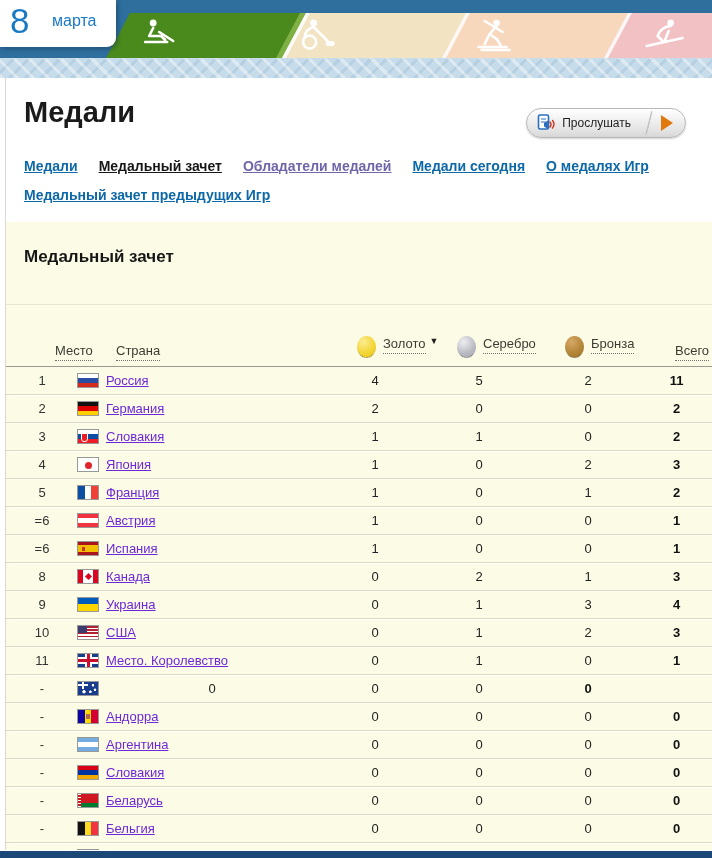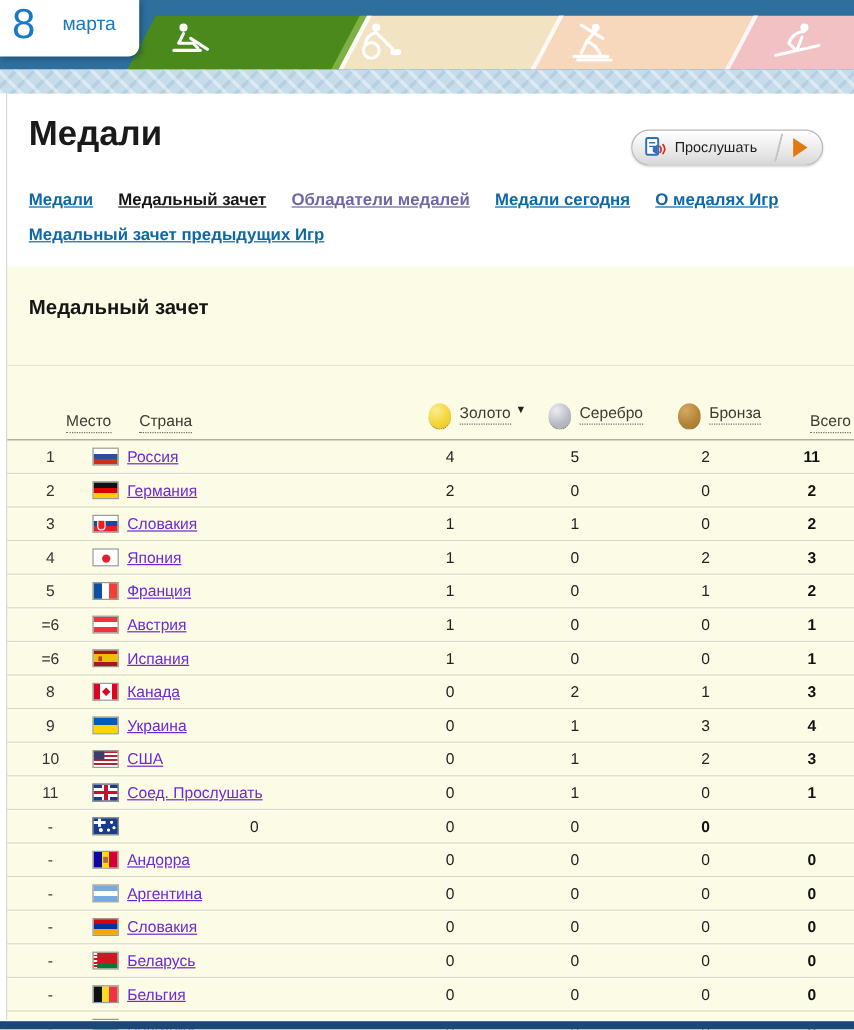--- a/index.html
+++ b/index.html
@@ -343,21 +343,21 @@
         <div class="c num">0</div>
         <div class="c num">1</div>
         <div class="c num">2</div>
         <div class="c num total">3</div>
       </div>
       <div class="trow">
         <div class="c place">11</div>
         <div class="c flagc">
           <span class="flag f-gb"></span>
         </div>
-        <div class="c country"><a>Соед. Прослушать</a></div>
+        <div class="c country"><a>Место. Королевство</a></div>
         <div class="c num">0</div>
         <div class="c num">1</div>
         <div class="c num">0</div>
         <div class="c num total">1</div>
       </div>
       <div class="trow">
         <div class="c place">-</div>
         <div class="c flagc">
           <span class="flag f-au"></span>
         </div>

